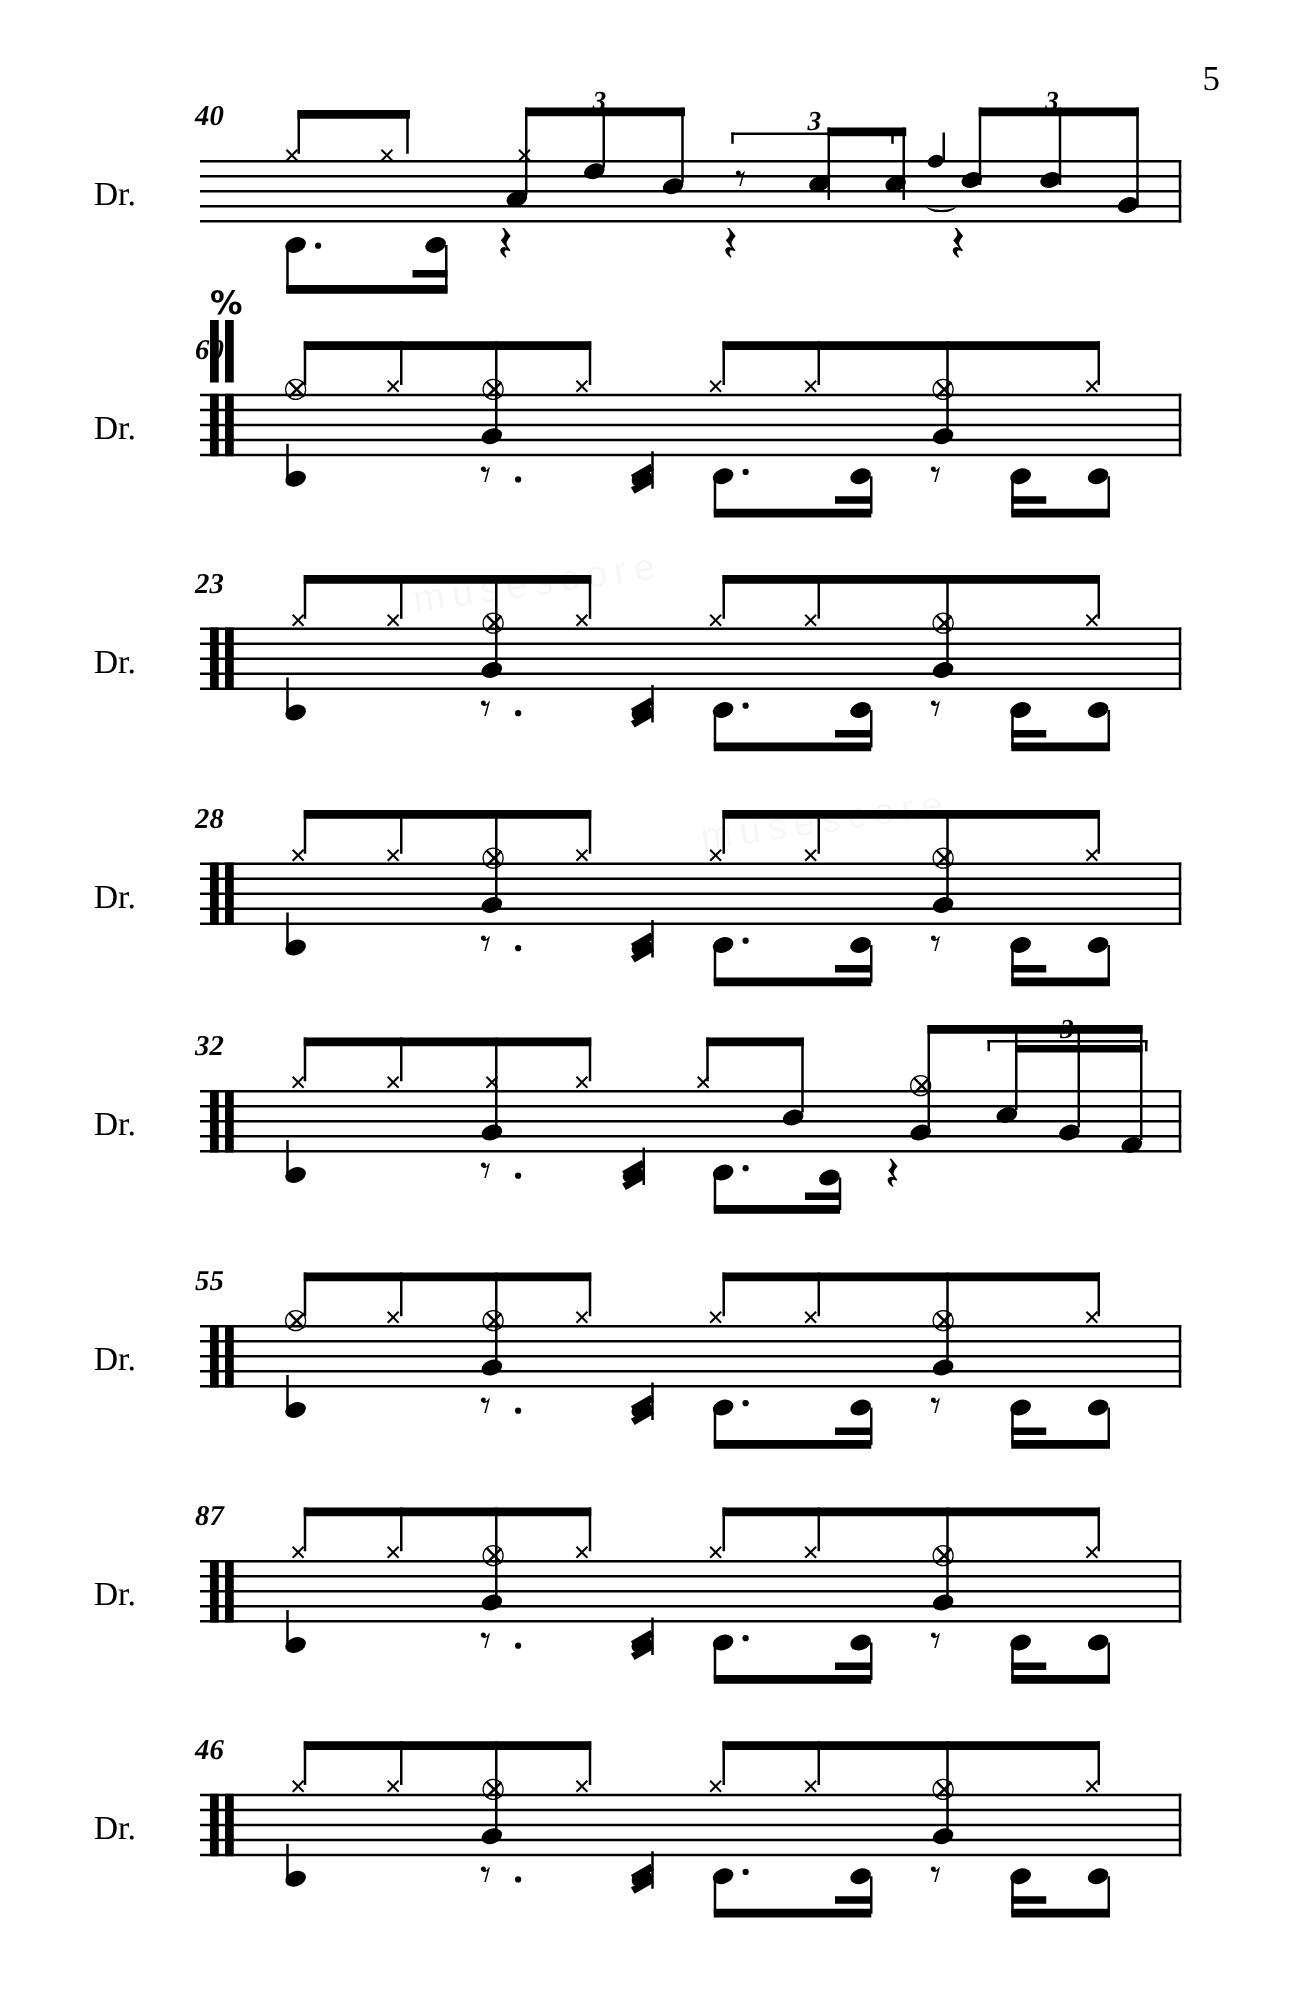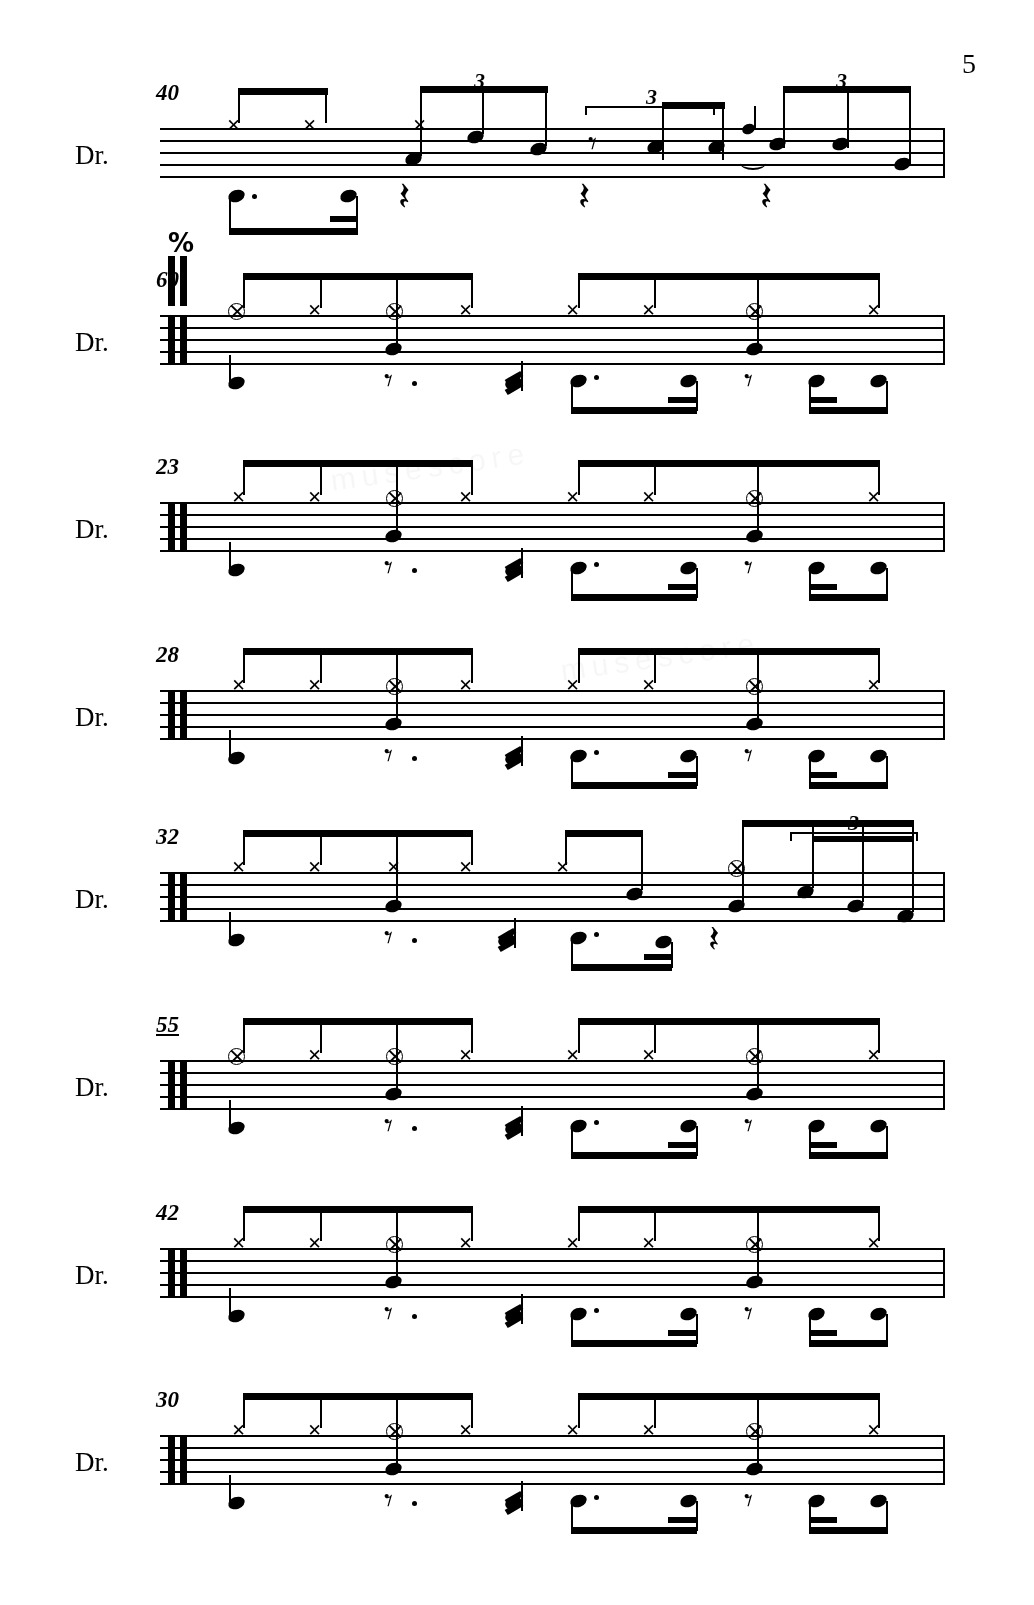--- a/index.html
+++ b/index.html
@@ -549,21 +549,21 @@
     <div class="nh" style="left:655px; top:64px;"></div>
     <div class="stem" style="left:571px; top:66px; height:30px;"></div>
     <div class="stem" style="left:671px; top:70px; height:26px;"></div>
     <div class="beam" style="left:571px; top:92px; width:101px;"></div>
     <div class="beam thin" style="left:644px; top:82px; width:28px;"></div>
 
     <div class="rest-glyph" style="left:708px; top:48px; font-size:38px; line-height:38px;">𝄽</div>
   </div>
 
   <div class="system" style="top:1060px; height:130px;">
-    <div class="measnum" style="left:156px; top:-48px;text-decoration:underline;">55</div>
+    <div class="measnum" style="left:156px; top:-48px;">55</div>
     <div class="instr" style="left:75px; top:12px;">Dr.</div>
     <div class="staff">
       <div class="line"></div>
         <div class="line"></div>
         <div class="line"></div>
         <div class="line"></div>
         <div class="line"></div>
       <div class="endbar"></div>
     </div>
     <div class="clef" style="left:168px; top:0px;">
@@ -616,21 +616,21 @@
 
     <div class="nh" style="left:808px; top:60px;"></div>
     <div class="nh" style="left:870px; top:60px;"></div>
     <div class="stem" style="left:809px; top:66px; height:30px;"></div>
     <div class="stem" style="left:886px; top:66px; height:30px;"></div>
     <div class="beam" style="left:809px; top:92px; width:79px;"></div>
     <div class="beam thin" style="left:809px; top:82px; width:28px;"></div>
   </div>
 
   <div class="system" style="top:1248px; height:130px;">
-    <div class="measnum" style="left:156px; top:-48px;">42</div>
+    <div class="measnum" style="left:156px; top:-48px;">87</div>
     <div class="instr" style="left:75px; top:12px;">Dr.</div>
     <div class="staff">
       <div class="line"></div>
         <div class="line"></div>
         <div class="line"></div>
         <div class="line"></div>
         <div class="line"></div>
       <div class="endbar"></div>
     </div>
     <div class="clef" style="left:168px; top:0px;">
@@ -683,21 +683,21 @@
 
     <div class="nh" style="left:808px; top:60px;"></div>
     <div class="nh" style="left:870px; top:60px;"></div>
     <div class="stem" style="left:809px; top:66px; height:30px;"></div>
     <div class="stem" style="left:886px; top:66px; height:30px;"></div>
     <div class="beam" style="left:809px; top:92px; width:79px;"></div>
     <div class="beam thin" style="left:809px; top:82px; width:28px;"></div>
   </div>
 
   <div class="system" style="top:1435px; height:130px;">
-    <div class="measnum" style="left:156px; top:-48px;">30</div>
+    <div class="measnum" style="left:156px; top:-48px;">46</div>
     <div class="instr" style="left:75px; top:12px;">Dr.</div>
     <div class="staff">
       <div class="line"></div>
         <div class="line"></div>
         <div class="line"></div>
         <div class="line"></div>
         <div class="line"></div>
       <div class="endbar"></div>
     </div>
     <div class="clef" style="left:168px; top:0px;">

